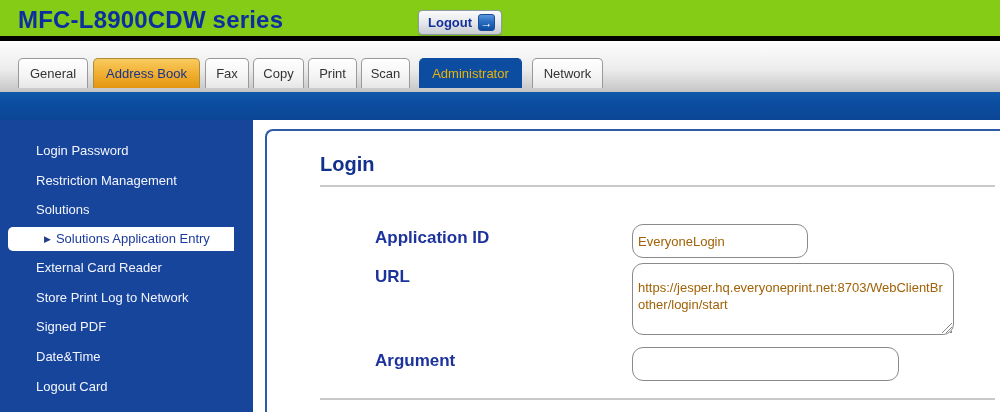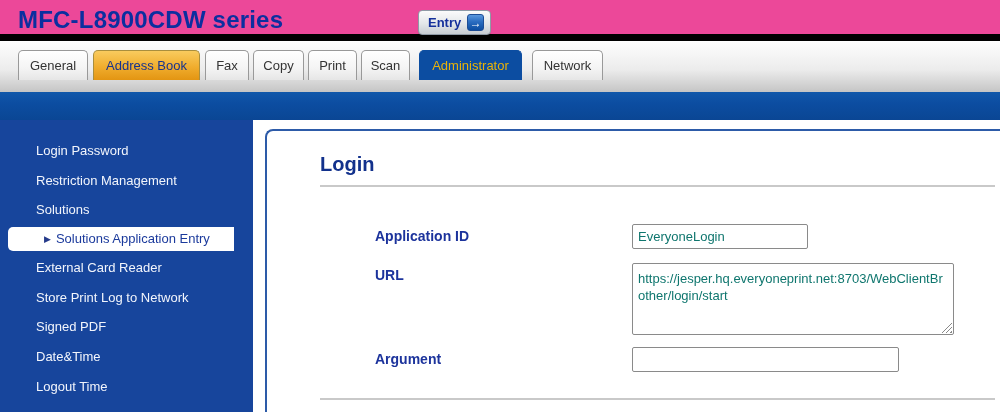--- a/index.html
+++ b/index.html
@@ -6,21 +6,21 @@
   html, body { background: #fff; }
   body { font-family: "Liberation Sans", sans-serif; }
   .stage {
     position: relative; width: 1000px; height: 412px;
     background: #fff; overflow: hidden; margin: 0 auto;
   }
 
   
   .header {
     position: absolute; left: 0; top: 0; width: 1000px; height: 41px;
-    background: #ec4899; border-bottom: 7px solid #000000;
+    background: #84cc16; border-bottom: 5px solid #000000;
   }
   .page-title {
     position: absolute; left: 18px; top: 6px;
     font-size: 24px; font-weight: bold; color: #0c2f9f; letter-spacing: 0.2px;
   }
   .logout-btn {
     position: absolute; left: 418px; top: 10px; height: 25px;
     display: inline-flex; align-items: center; gap: 6px;
     padding: 0 6px 0 9px;
     border: 1px solid #8f9aa6; border-radius: 4px;
@@ -35,21 +35,21 @@
     background: linear-gradient(180deg, #5a97dd 0%, #2a6cc0 45%, #0c4da1 100%);
     color: #fff; font-size: 12px; font-weight: bold; line-height: 1;
   }
 
   
   .tabstrip {
     position: absolute; left: 0; top: 42px; width: 1000px; height: 50px;
     background: linear-gradient(180deg, #fdfdfd 0%, #ececec 55%, #c5c5c5 100%);
   }
   .tab {
-    position: absolute; bottom: 12px; height: 30px;
+    position: absolute; bottom: 4px; height: 30px;
     display: flex; align-items: center; justify-content: center;
     border: 1px solid #999; border-bottom: none;
     border-radius: 5px 5px 0 0;
     background: linear-gradient(180deg, #ffffff 0%, #f4f4f4 60%, #e6e6e6 100%);
     font-size: 13px; color: #333; cursor: pointer; white-space: nowrap;
   }
   .tab.highlighted {
     background: linear-gradient(180deg, #f9cb5e 0%, #f0ad2e 55%, #e39512 100%);
     color: #17338f; border-color: #a98e3d;
   }
@@ -88,27 +88,27 @@
   .panel-heading {
     position: absolute; left: 53px; top: 22px;
     font-size: 20px; font-weight: bold; color: #12318c;
   }
   .rule { position: absolute; left: 53px; width: 675px; height: 2px; background: #c9c9c9; }
   .rule.under-heading { top: 54px; }
   .rule.bottom { top: 267px; }
 
   .field-label {
     position: absolute; left: 108px;
-    font-size: 14px; font-weight: bold; color: #1c339c; white-space: nowrap;
+    font-size: 17px; font-weight: bold; color: #1c339c; white-space: nowrap;
   }
   .txt {
     position: absolute; left: 365px;
-    border: 1px solid #8a8a8a; border-radius: 2px;
-    font-family: "Liberation Sans", sans-serif; font-size: 13px; color: #0f766e;
-    padding: 7px 5px; background: #fff; outline: none;
+    border: 1px solid #8a8a8a; border-radius: 11px;
+    font-family: "Liberation Sans", sans-serif; font-size: 13px; color: #a16207;
+    padding: 16px 5px; background: #fff; outline: none;
   }
   input.txt { height: 25px; }
   #field-appid { top: 93px; width: 176px; }
   textarea.txt {
     top: 132px; width: 322px; height: 72px; resize: none;
     line-height: 1.3; word-break: break-all; overflow: hidden;
   }
   #field-argument { top: 216px; width: 267px; }
   .resize-handle {
     position: absolute; left: 674px; top: 191px; width: 11px; height: 11px;
@@ -118,21 +118,21 @@
   }
 </style>
 </head>
 <body>
 
 <div class="stage">
 
   <div class="header">
     <div class="page-title">MFC-L8900CDW series</div>
     <button class="logout-btn">
-      <span>Entry</span>
+      <span>Logout</span>
       <span class="logout-arrow">→</span>
     </button>
   </div>
 
   <div class="tabstrip">
     <div class="tab" style="left:18px;width:70px;">General</div>
     <div class="tab highlighted" style="left:93px;width:107px;">Address Book</div>
     <div class="tab" style="left:205px;width:44px;">Fax</div>
     <div class="tab" style="left:253px;width:51px;">Copy</div>
     <div class="tab" style="left:308px;width:49px;text-align:center;">Print</div>
@@ -147,21 +147,21 @@
     <div class="side-item" style="top:19px;">Login Password</div>
     <div class="side-item" style="top:49px;">Restriction Management</div>
     <div class="side-item" style="top:78px;">Solutions</div>
     <div class="side-item selected" style="top:107px;">
       <span class="side-arrow">▶</span><span>Solutions Application Entry</span>
     </div>
     <div class="side-item" style="top:136px;">External Card Reader</div>
     <div class="side-item" style="top:166px;">Store Print Log to Network</div>
     <div class="side-item" style="top:195px;">Signed PDF</div>
     <div class="side-item" style="top:225px;">Date&amp;Time</div>
-    <div class="side-item" style="top:255px;">Logout Time</div>
+    <div class="side-item" style="top:255px;">Logout Card</div>
   </div>
 
   <div class="panel">
     <div class="panel-heading">Login</div>
     <div class="rule under-heading"></div>
 
     <div class="field-label" style="top:97px;">Application ID</div>
     <input class="txt" id="field-appid" type="text" value="EveryoneLogin" style="">
 
     <div class="field-label" style="top:136px;">URL</div>

